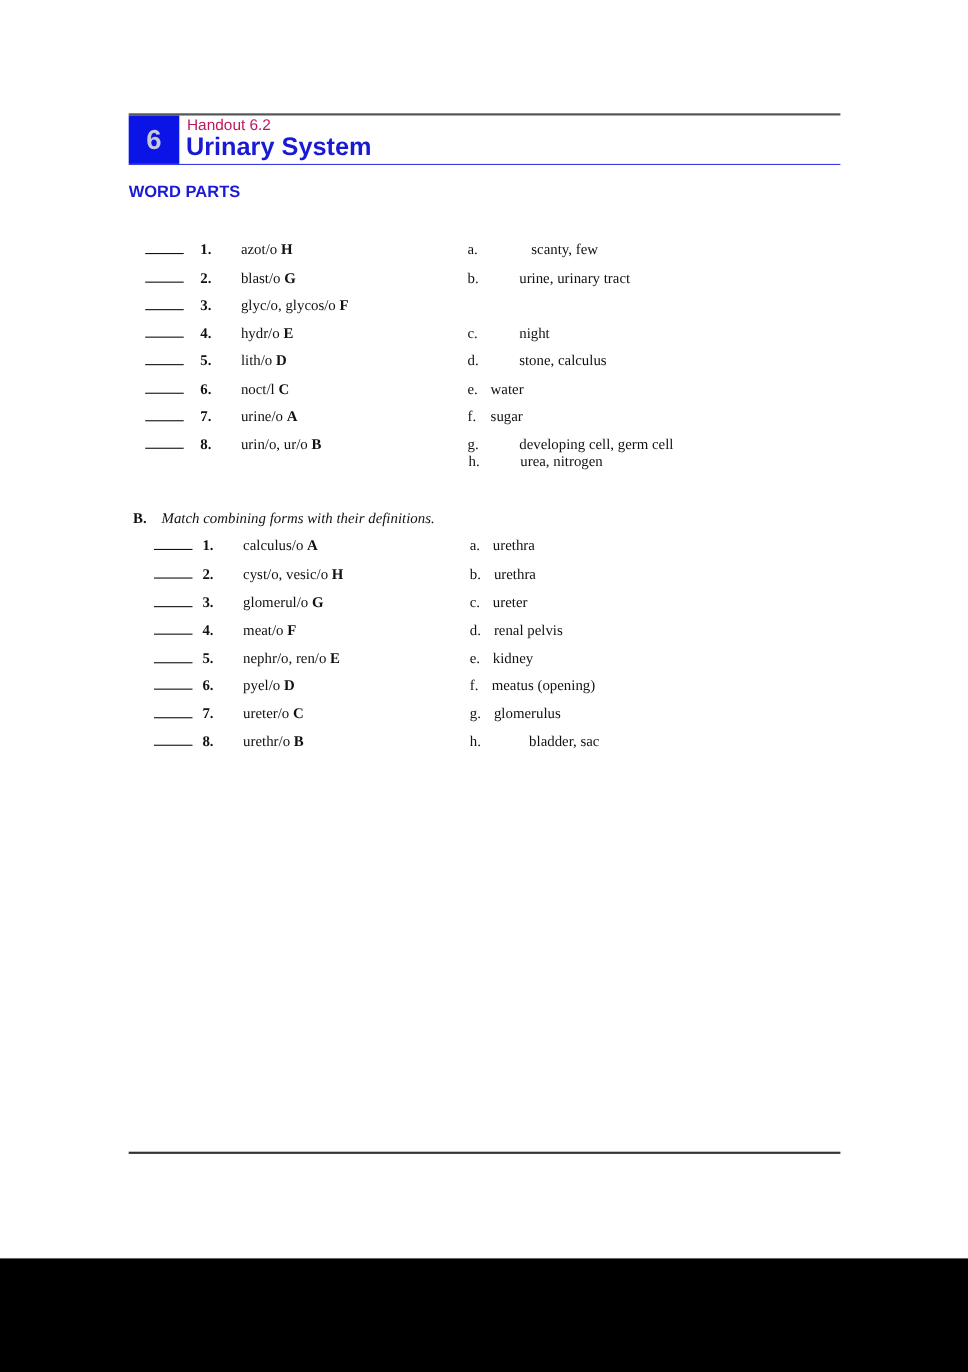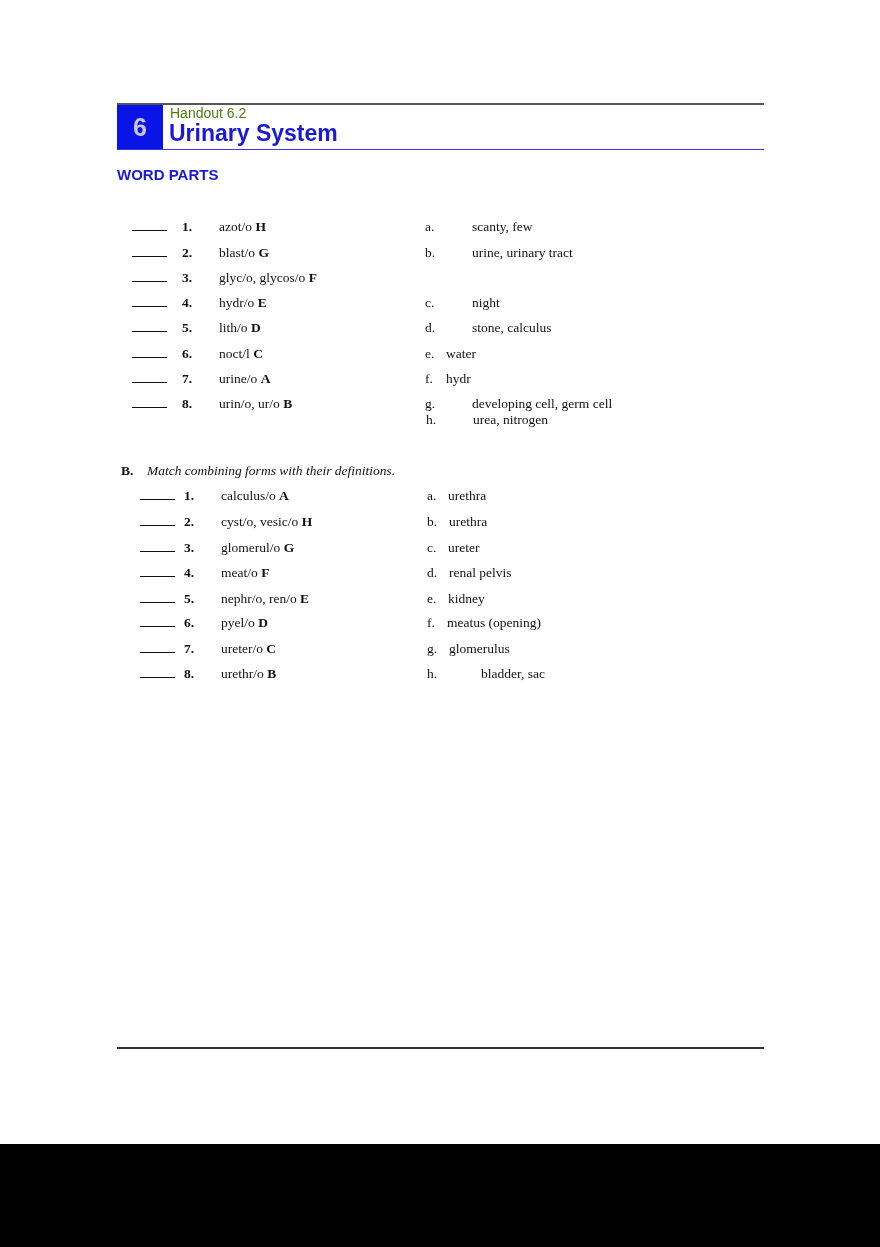--- a/index.html
+++ b/index.html
@@ -1,21 +1,21 @@
 <!DOCTYPE html>
 <html><head>
 <meta charset="utf-8">
 <style>
   html, body { margin:0; padding:0; }
   body { width:880px; height:1247px; background:#000; position:relative; overflow:hidden; }
   .page { position:absolute; left:0; top:0; width:880px; height:1144px; background:#fff; }
   .top-rule { position:absolute; left:117px; top:103px; width:647px; height:2px; background:#555; }
   .chapter-box { position:absolute; left:117px; top:105px; width:46px; height:44px; background:#0a14e6; color:#c8c8d8;
     font-family:"Liberation Sans", sans-serif; font-weight:bold; font-size:25px; text-align:center; line-height:44px; }
-  .handout-label { position:absolute; left:170px; top:105px; font-family:"Liberation Sans", sans-serif; font-size:14px; color:#4d7c0f; line-height:16px; }
+  .handout-label { position:absolute; left:170px; top:105px; font-family:"Liberation Sans", sans-serif; font-size:14px; color:#be185d; line-height:16px; }
   .title { position:absolute; left:169px; top:119px; font-family:"Liberation Sans", sans-serif; font-weight:bold; font-size:23px; color:#1a1ad6; line-height:28px; }
   .title-rule { position:absolute; left:117px; top:149px; width:647px; height:1px; background:#3a3ae0; }
   .section-heading { position:absolute; left:117px; top:166px; font-family:"Liberation Sans", sans-serif; font-weight:bold; font-size:15px; color:#1a1ad6; }
   .serif { font-family:"Liberation Serif", serif; font-size:13.5px; color:#111; }
   .abs { position:absolute; white-space:nowrap; }
   .instr-letter { font-weight:bold; }
   .instr-text { font-style:italic; }
   .blank { display:inline-block; width:35px; border-bottom:1.3px solid #111; height:0; }
   .num { font-weight:bold; }
   b { font-weight:bold; }
@@ -71,26 +71,26 @@
       <span style="position:absolute; left:87px;"><span>urine/o </span><b>A</b></span>
     </div>
     <div class="abs serif" style="left:132px; top:396px;">
       <span class="blank"></span>
       <span class="num" style="position:absolute; left:50px;">8.</span>
       <span style="position:absolute; left:87px;"><span>urin/o, ur/o </span><b>B</b></span>
     </div>
   </div>
 
   <div>
-    <div class="abs serif" style="left:425px; top:219px;"><span>a.</span><span style="position:absolute; left:47px;">scanty, few</span></div>
+    <div class="abs serif" style="left:425px; top:219px;"><span>a.</span><span style="position:absolute; left:58px;">scanty, few</span></div>
     <div class="abs serif" style="left:425px; top:245px;"><span>b.</span><span style="position:absolute; left:47px;">urine, urinary tract</span></div>
     <div class="abs serif" style="left:425px; top:295px;"><span>c.</span><span style="position:absolute; left:47px;">night</span></div>
     <div class="abs serif" style="left:425px; top:320px;"><span>d.</span><span style="position:absolute; left:47px;">stone, calculus</span></div>
     <div class="abs serif" style="left:425px; top:346px;"><span>e.</span><span style="position:absolute; left:21px;">water</span></div>
-    <div class="abs serif" style="left:425px; top:371px;"><span>f.</span><span style="position:absolute; left:21px;">hydr</span></div>
+    <div class="abs serif" style="left:425px; top:371px;"><span>f.</span><span style="position:absolute; left:21px;">sugar</span></div>
     <div class="abs serif" style="left:425px; top:396px;"><span>g.</span><span style="position:absolute; left:47px;">developing cell, germ cell</span></div>
     <div class="abs serif" style="left:426px; top:412px;"><span>h.</span><span style="position:absolute; left:47px;">urea, nitrogen</span></div>
   </div>
 
   <div class="abs serif" style="left:121px; top:463px;">
     <span class="instr-letter">B.</span>&nbsp;&nbsp;&nbsp;
     <span class="instr-text">Match combining forms with their definitions.</span>
   </div>
 
   <div>

